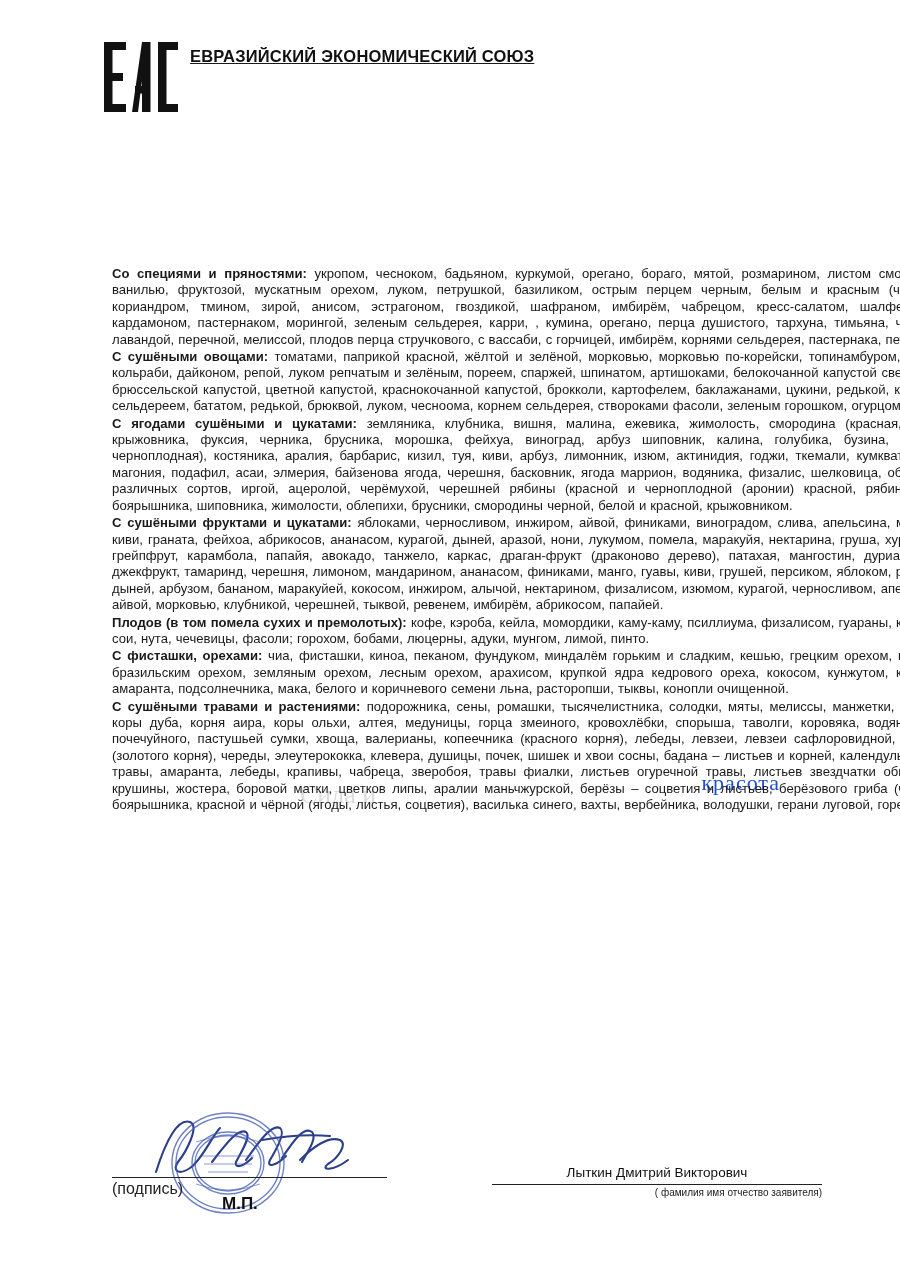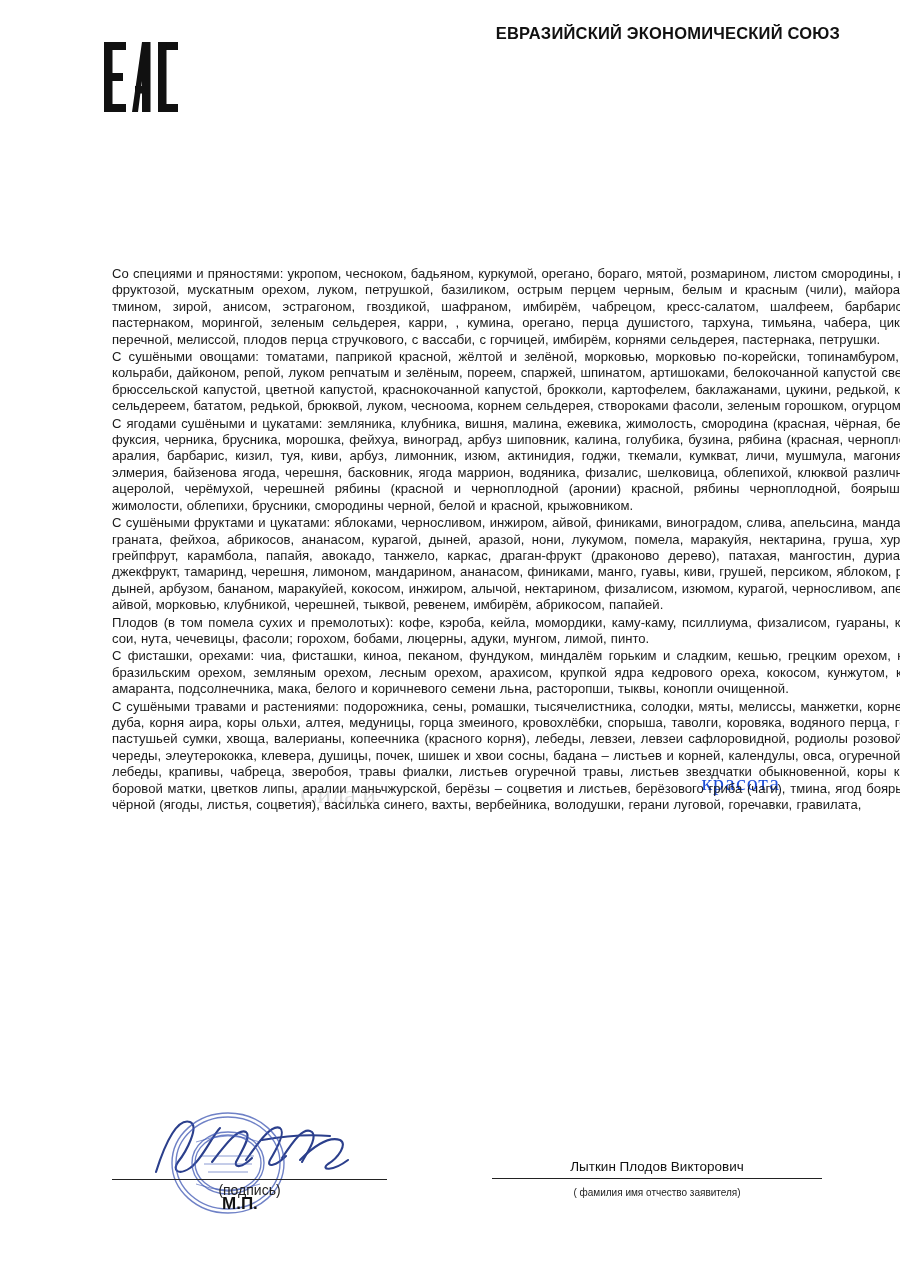--- a/index.html
+++ b/index.html
@@ -32,22 +32,23 @@
     top: 42px;
     width: 74px;
     height: 70px;
   }
   .eac-mark svg { display: block; }
 
   .header-text {
     position: absolute;
     left: 190px;
     right: 60px;
-    top: 24px;
-    text-align: right;
+    top: 47px;
+    text-align: left;
+    text-decoration: underline;
   }
   .h-title {
     font-weight: bold;
     font-size: 16.5px;
     letter-spacing: .2px;
     color: #111;
     margin-bottom: 18px;
   }
   .h-line2 {
     font-weight: bold;
@@ -67,21 +68,21 @@
     top: 148px;
   }
   .para {
     font-size: 13.1px;
     line-height: 16.4px;
     text-align: justify;
     margin: 0 0 1px 0;
     word-spacing: .5px;
   }
   .para b {
-    font-weight: normal;
+    font-weight: bold;
   }
 
   
   .watermark {
     position: absolute;
     right: 120px;
     top: 770px;
     font-size: 22px;
     color: #1d4ed8;
     letter-spacing: 1px;
@@ -116,22 +117,21 @@
     left: 0;
     bottom: 26px;
     width: 300px;
   }
   .sig-line {
     border-bottom: 1px solid #222;
     height: 1px;
     width: 275px;
   }
   .sig-caption {
-    text-align: center;
-    font-size: 14px;
+    font-size: 16px;
     color: #222;
     width: 275px;
     margin-top: 2px;
   }
   .mp {
     position: absolute;
     left: 110px;
     bottom: -16px;
     font-size: 17px;
     font-weight: bold;
@@ -148,24 +148,24 @@
     text-align: center;
     margin-bottom: 3px;
     color: #111;
   }
   .name-line {
     border-bottom: 1px solid #222;
     height: 1px;
     width: 330px;
   }
   .name-caption {
-    text-align: center;
+    text-align: right;
     font-size: 10px;
     color: #222;
-    margin-top: 8px;
+    margin-top: 2px;
   }
 
   
   .scribble {
     position: absolute;
     left: 30px;
     bottom: 40px;
     width: 230px;
     height: 74px;
     pointer-events: none;
@@ -267,19 +267,19 @@
       </g>
     </svg>
 
     <div class="sig-left">
       <div class="sig-line"></div>
       <div class="sig-caption">(подпись)</div>
       <div class="mp">М.П.</div>
     </div>
 
     <div class="sig-right">
-      <div class="name-text">Лыткин Плодов Викторович</div>
+      <div class="name-text">Лыткин Дмитрий Викторович</div>
       <div class="name-line"></div>
       <div class="name-caption">( фамилия имя отчество заявителя)</div>
     </div>
   </div>
 
 </div>
 
 </body></html>

